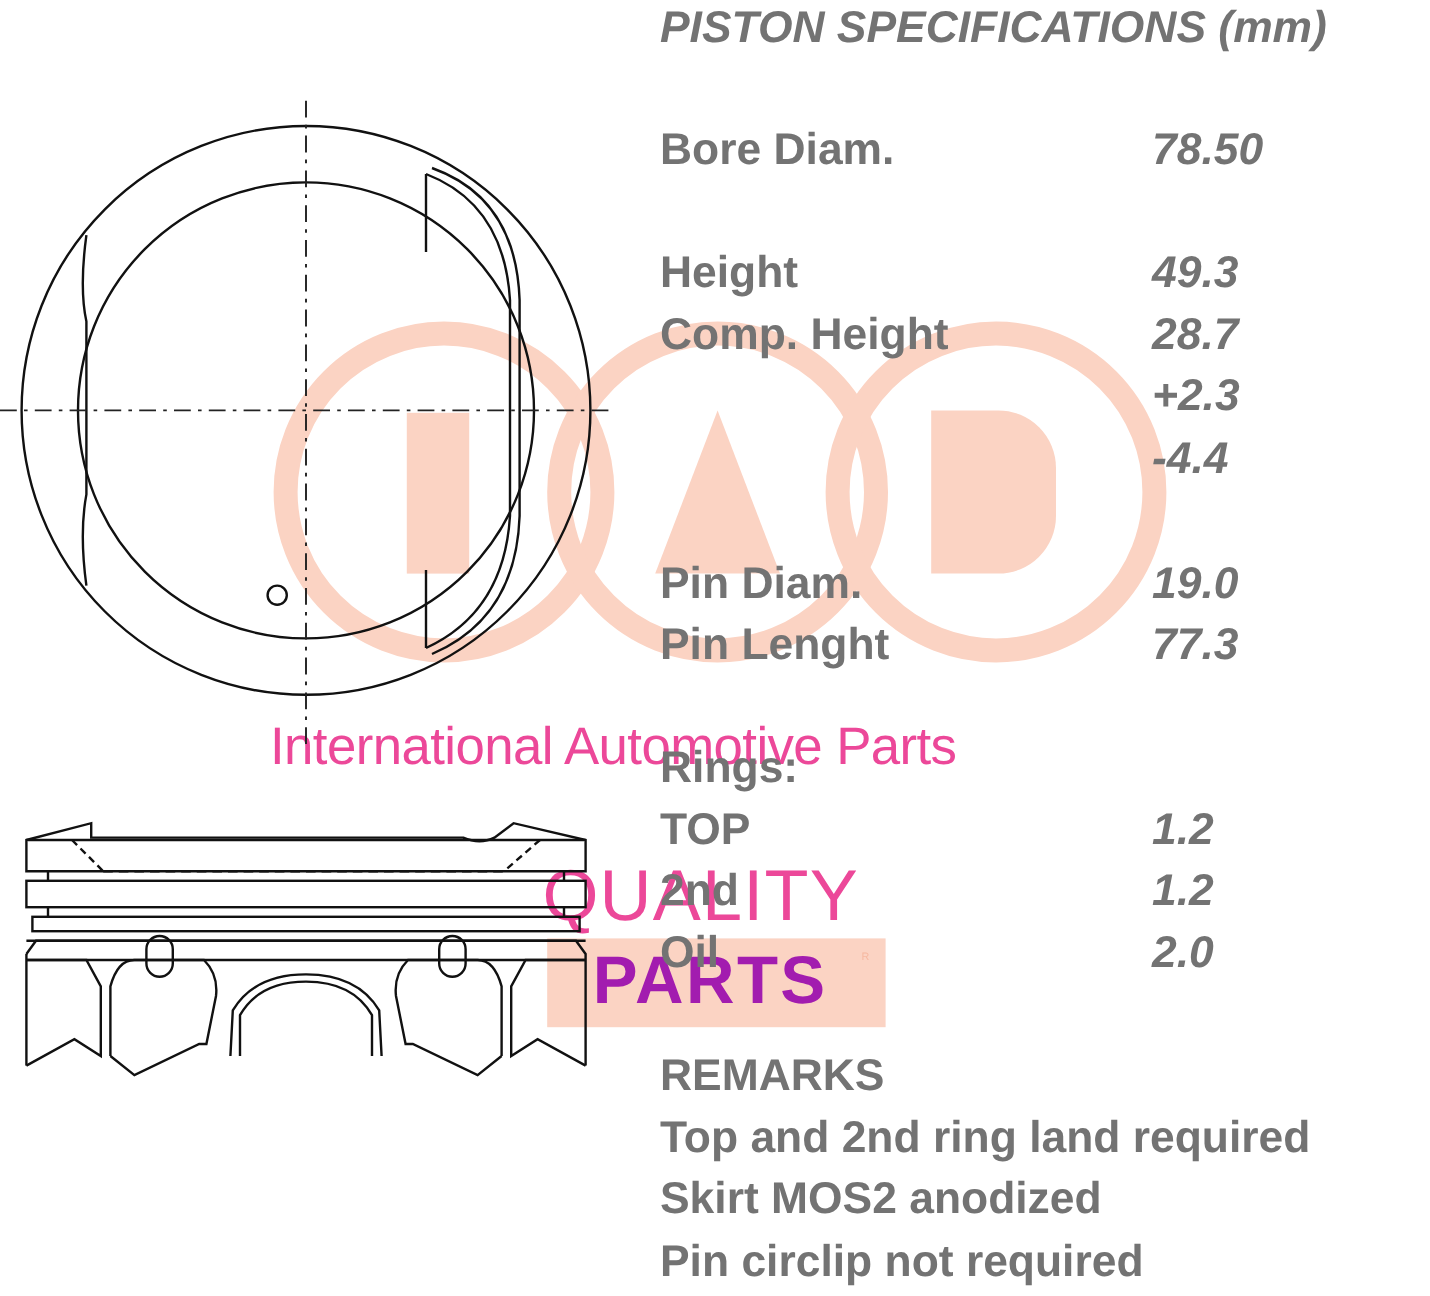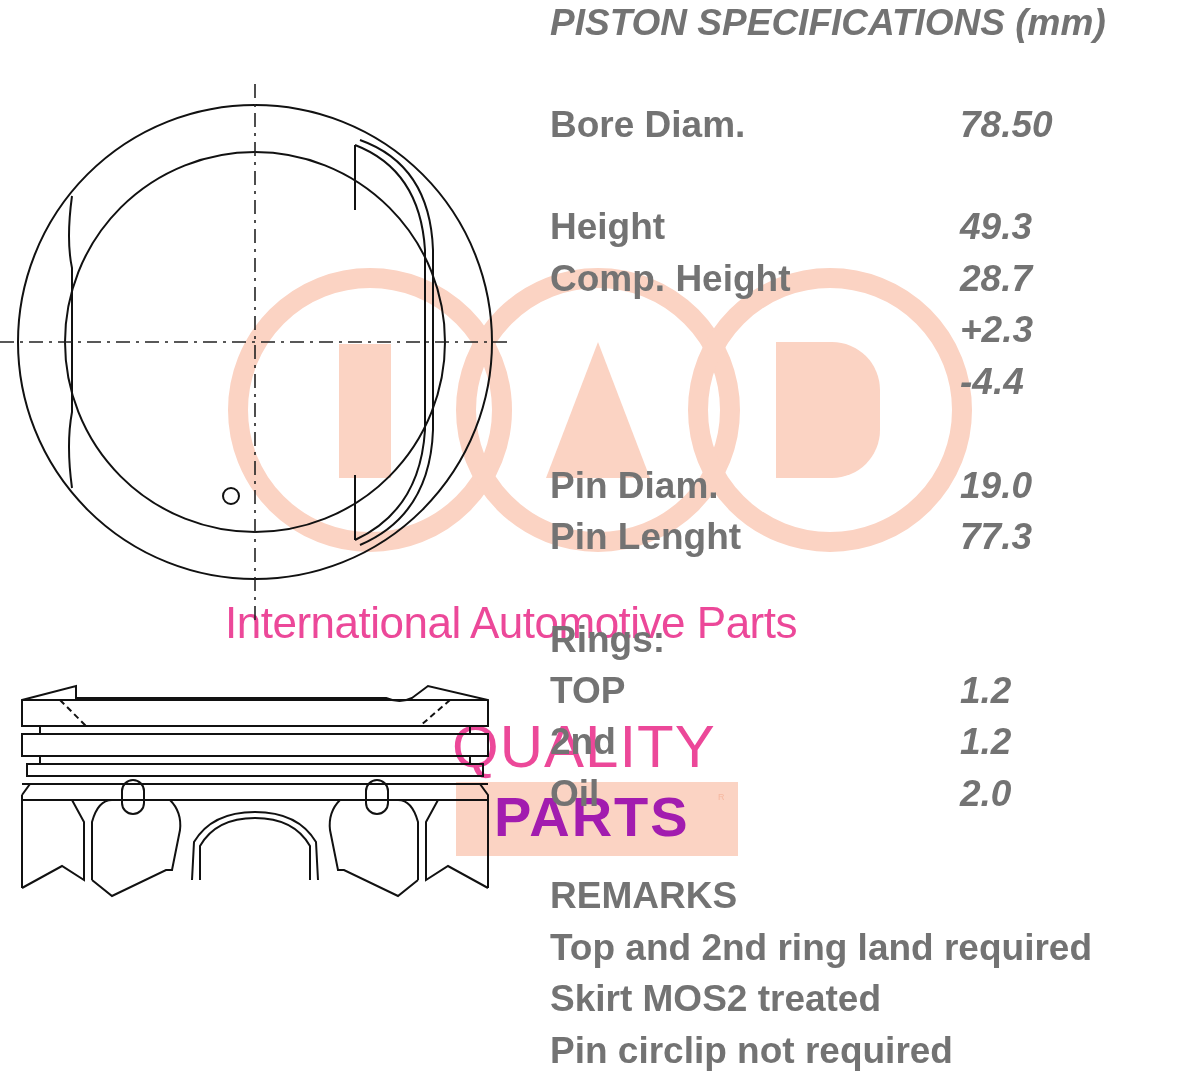--- a/index.html
+++ b/index.html
@@ -119,14 +119,14 @@
 <div class="spec val" style="left:960px; width:112px; top:672px">1.2</div>
 
 <div class="spec lbl" style="top:723px">2nd</div>
 <div class="spec val" style="left:960px; width:112px; top:723px">1.2</div>
 
 <div class="spec lbl" style="top:775px">Oil</div>
 <div class="spec val" style="left:960px; width:112px; top:775px">2.0</div>
 
 <div class="spec lbl" style="top:877px">REMARKS</div>
 <div class="spec lbl" style="top:929px">Top and 2nd ring land required</div>
-<div class="spec lbl" style="top:980px">Skirt MOS2 treated</div>
+<div class="spec lbl" style="top:980px">Skirt MOS2 anodized</div>
 <div class="spec lbl" style="top:1032px">Pin circlip not required</div>
 
 </body></html>

